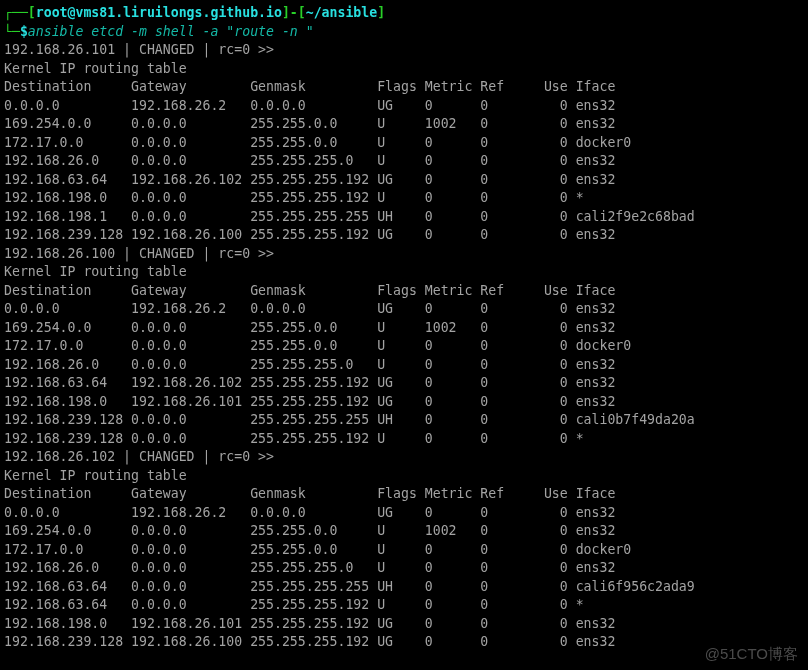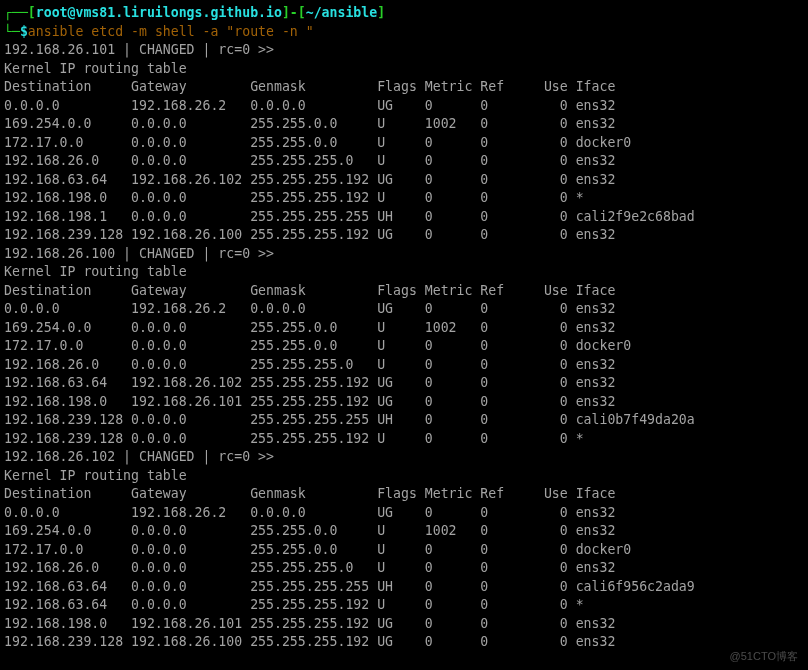--- a/index.html
+++ b/index.html
@@ -15,29 +15,29 @@
     font-size: 13.2px;
     line-height: 18.5px;
     letter-spacing: 0;
     color: #e0c060;
     background: #000;
     padding: 4px 0 0 4px;
     white-space: pre;
   }
   .cyan { color: #28e0e0; font-weight: bold; }
   .green { color: #28d028; font-weight: bold; }
-  .gray { color: #a16207; }
+  .gray { color: #14b8a6; font-style: italic; }
   .yellow { color: #a3a3a3; }
   .watermark {
     position: absolute;
     right: 10px;
     bottom: 6px;
     color: #888;
     font-family: sans-serif;
-    font-size: 11px;
+    font-size: 15px;
     opacity: 0.55;
     pointer-events: none;
   }
 </style>
 </head>
 <body>
 
 <div id="terminal"><div><span class="green">┌──[</span><span class="cyan">root@vms81.liruilongs.github.io</span><span class="green">]-[</span><span class="cyan">~/ansible</span><span class="green">]</span></div><div><span class="green">└─</span><span class="cyan">$</span><span class="gray">ansible etcd -m shell -a "route -n "</span></div><div><span class="yellow">192.168.26.101 | CHANGED | rc=0 &gt;&gt;</span></div><div><span class="yellow">Kernel IP routing table</span></div><div><span class="yellow">Destination     Gateway        Genmask         Flags Metric Ref     Use Iface</span></div><div><span class="yellow">0.0.0.0         192.168.26.2   0.0.0.0         UG    0      0         0 ens32</span></div><div><span class="yellow">169.254.0.0     0.0.0.0        255.255.0.0     U     1002   0         0 ens32</span></div><div><span class="yellow">172.17.0.0      0.0.0.0        255.255.0.0     U     0      0         0 docker0</span></div><div><span class="yellow">192.168.26.0    0.0.0.0        255.255.255.0   U     0      0         0 ens32</span></div><div><span class="yellow">192.168.63.64   192.168.26.102 255.255.255.192 UG    0      0         0 ens32</span></div><div><span class="yellow">192.168.198.0   0.0.0.0        255.255.255.192 U     0      0         0 *</span></div><div><span class="yellow">192.168.198.1   0.0.0.0        255.255.255.255 UH    0      0         0 cali2f9e2c68bad</span></div><div><span class="yellow">192.168.239.128 192.168.26.100 255.255.255.192 UG    0      0         0 ens32</span></div><div><span class="yellow">192.168.26.100 | CHANGED | rc=0 &gt;&gt;</span></div><div><span class="yellow">Kernel IP routing table</span></div><div><span class="yellow">Destination     Gateway        Genmask         Flags Metric Ref     Use Iface</span></div><div><span class="yellow">0.0.0.0         192.168.26.2   0.0.0.0         UG    0      0         0 ens32</span></div><div><span class="yellow">169.254.0.0     0.0.0.0        255.255.0.0     U     1002   0         0 ens32</span></div><div><span class="yellow">172.17.0.0      0.0.0.0        255.255.0.0     U     0      0         0 docker0</span></div><div><span class="yellow">192.168.26.0    0.0.0.0        255.255.255.0   U     0      0         0 ens32</span></div><div><span class="yellow">192.168.63.64   192.168.26.102 255.255.255.192 UG    0      0         0 ens32</span></div><div><span class="yellow">192.168.198.0   192.168.26.101 255.255.255.192 UG    0      0         0 ens32</span></div><div><span class="yellow">192.168.239.128 0.0.0.0        255.255.255.255 UH    0      0         0 cali0b7f49da20a</span></div><div><span class="yellow">192.168.239.128 0.0.0.0        255.255.255.192 U     0      0         0 *</span></div><div><span class="yellow">192.168.26.102 | CHANGED | rc=0 &gt;&gt;</span></div><div><span class="yellow">Kernel IP routing table</span></div><div><span class="yellow">Destination     Gateway        Genmask         Flags Metric Ref     Use Iface</span></div><div><span class="yellow">0.0.0.0         192.168.26.2   0.0.0.0         UG    0      0         0 ens32</span></div><div><span class="yellow">169.254.0.0     0.0.0.0        255.255.0.0     U     1002   0         0 ens32</span></div><div><span class="yellow">172.17.0.0      0.0.0.0        255.255.0.0     U     0      0         0 docker0</span></div><div><span class="yellow">192.168.26.0    0.0.0.0        255.255.255.0   U     0      0         0 ens32</span></div><div><span class="yellow">192.168.63.64   0.0.0.0        255.255.255.255 UH    0      0         0 cali6f956c2ada9</span></div><div><span class="yellow">192.168.63.64   0.0.0.0        255.255.255.192 U     0      0         0 *</span></div><div><span class="yellow">192.168.198.0   192.168.26.101 255.255.255.192 UG    0      0         0 ens32</span></div><div><span class="yellow">192.168.239.128 192.168.26.100 255.255.255.192 UG    0      0         0 ens32</span></div></div>
 <div class="watermark">@51CTO博客</div>
 

